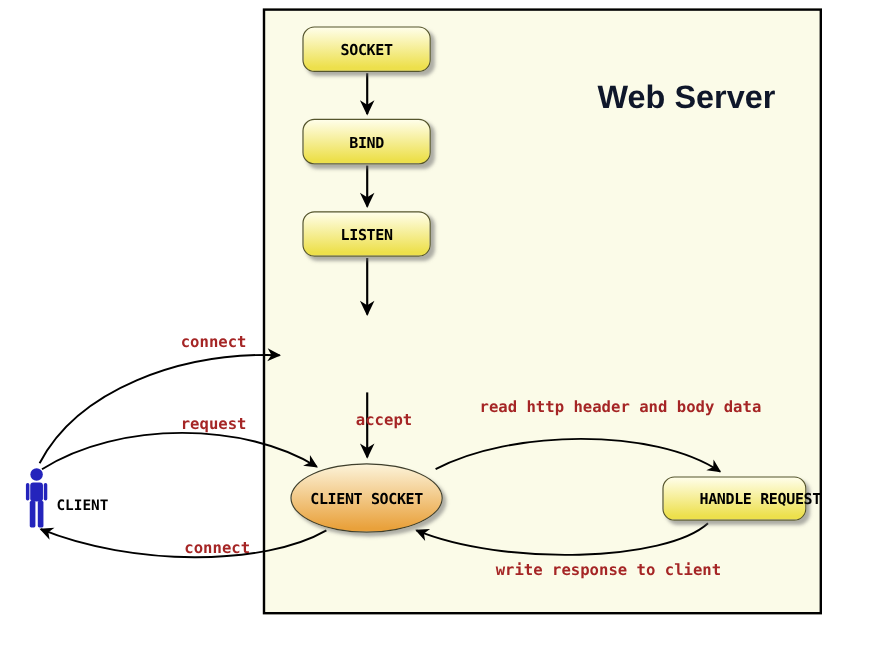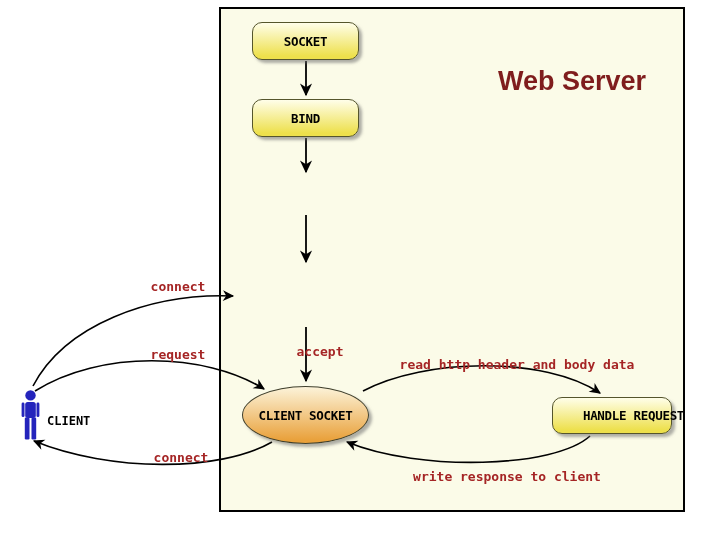--- a/index.html
+++ b/index.html
@@ -29,24 +29,24 @@
         background:linear-gradient(to bottom,var(--green-top) 0%,var(--green-bottom) 95%);}
   #node-client-socket{left:242px;top:386px;width:127px;height:58px;
         background:linear-gradient(to bottom,var(--orange-top) 0%,var(--orange-bottom) 95%);}
   .node-label{font-weight:bold;font-size:12.5px;color:#000;white-space:nowrap;letter-spacing:-0.3px;}
   .edge-label{position:absolute;transform:translate(-50%,-50%);font-weight:bold;font-size:13px;
         color:var(--label-red);white-space:nowrap;margin-left:40px;}
   #lbl-connect{left:138px;top:286px;}
   #lbl-request{left:138px;top:354px;}
   #lbl-response{left:141px;top:457px;}
   #lbl-accept{left:280px;top:351px;}
-  #lbl-read{left:477px;top:364px;}
+  #lbl-read{left:477px;top:340px;}
   #lbl-write{left:467px;top:476px;}
   .diagram-title{position:absolute;left:498px;top:66px;
-        font-family:"Liberation Sans",sans-serif;font-weight:bold;font-size:27px;color:#7f1d1d;}
+        font-family:"Liberation Sans",sans-serif;font-weight:bold;font-size:27px;color:#0f172a;}
   .client-icon{position:absolute;left:20px;top:390px;width:21px;height:50px;}
   .client-icon svg{display:block;width:100%;height:100%;fill:var(--client-blue);}
   #lbl-client{position:absolute;left:47px;top:414px;font-weight:bold;font-size:12px;color:#000;}
 </style>
 </head>
 <body>
 
 <div class="stage">
 
   <div class="server-box"></div>
@@ -69,20 +69,23 @@
     <path d="M363 391 C425 358, 545 356, 600 393" stroke="#000" stroke-width="1.6" fill="none" marker-end="url(#arrowhead)"></path>
     <path d="M590 436 C555 468, 420 472, 347 442" stroke="#000" stroke-width="1.6" fill="none" marker-end="url(#arrowhead)"></path>
   </svg>
 
   <div id="node-socket" class="node process">
     <span class="node-label">SOCKET</span>
   </div>
   <div id="node-bind" class="node process">
     <span class="node-label">BIND</span>
   </div>
+  <div id="node-listen" class="node process">
+    <span class="node-label">LISTEN</span>
+  </div>
   <div id="node-client-socket" class="node state">
     <span class="node-label">CLIENT SOCKET</span>
   </div>
   <div id="node-handle-request" class="node process">
     <span class="node-label">HANDLE REQUEST</span>
   </div>
 
   <div class="client-icon">
     <svg viewBox="0 0 21 50">
       <circle cx="10.5" cy="5.4" r="5.2"></circle>

